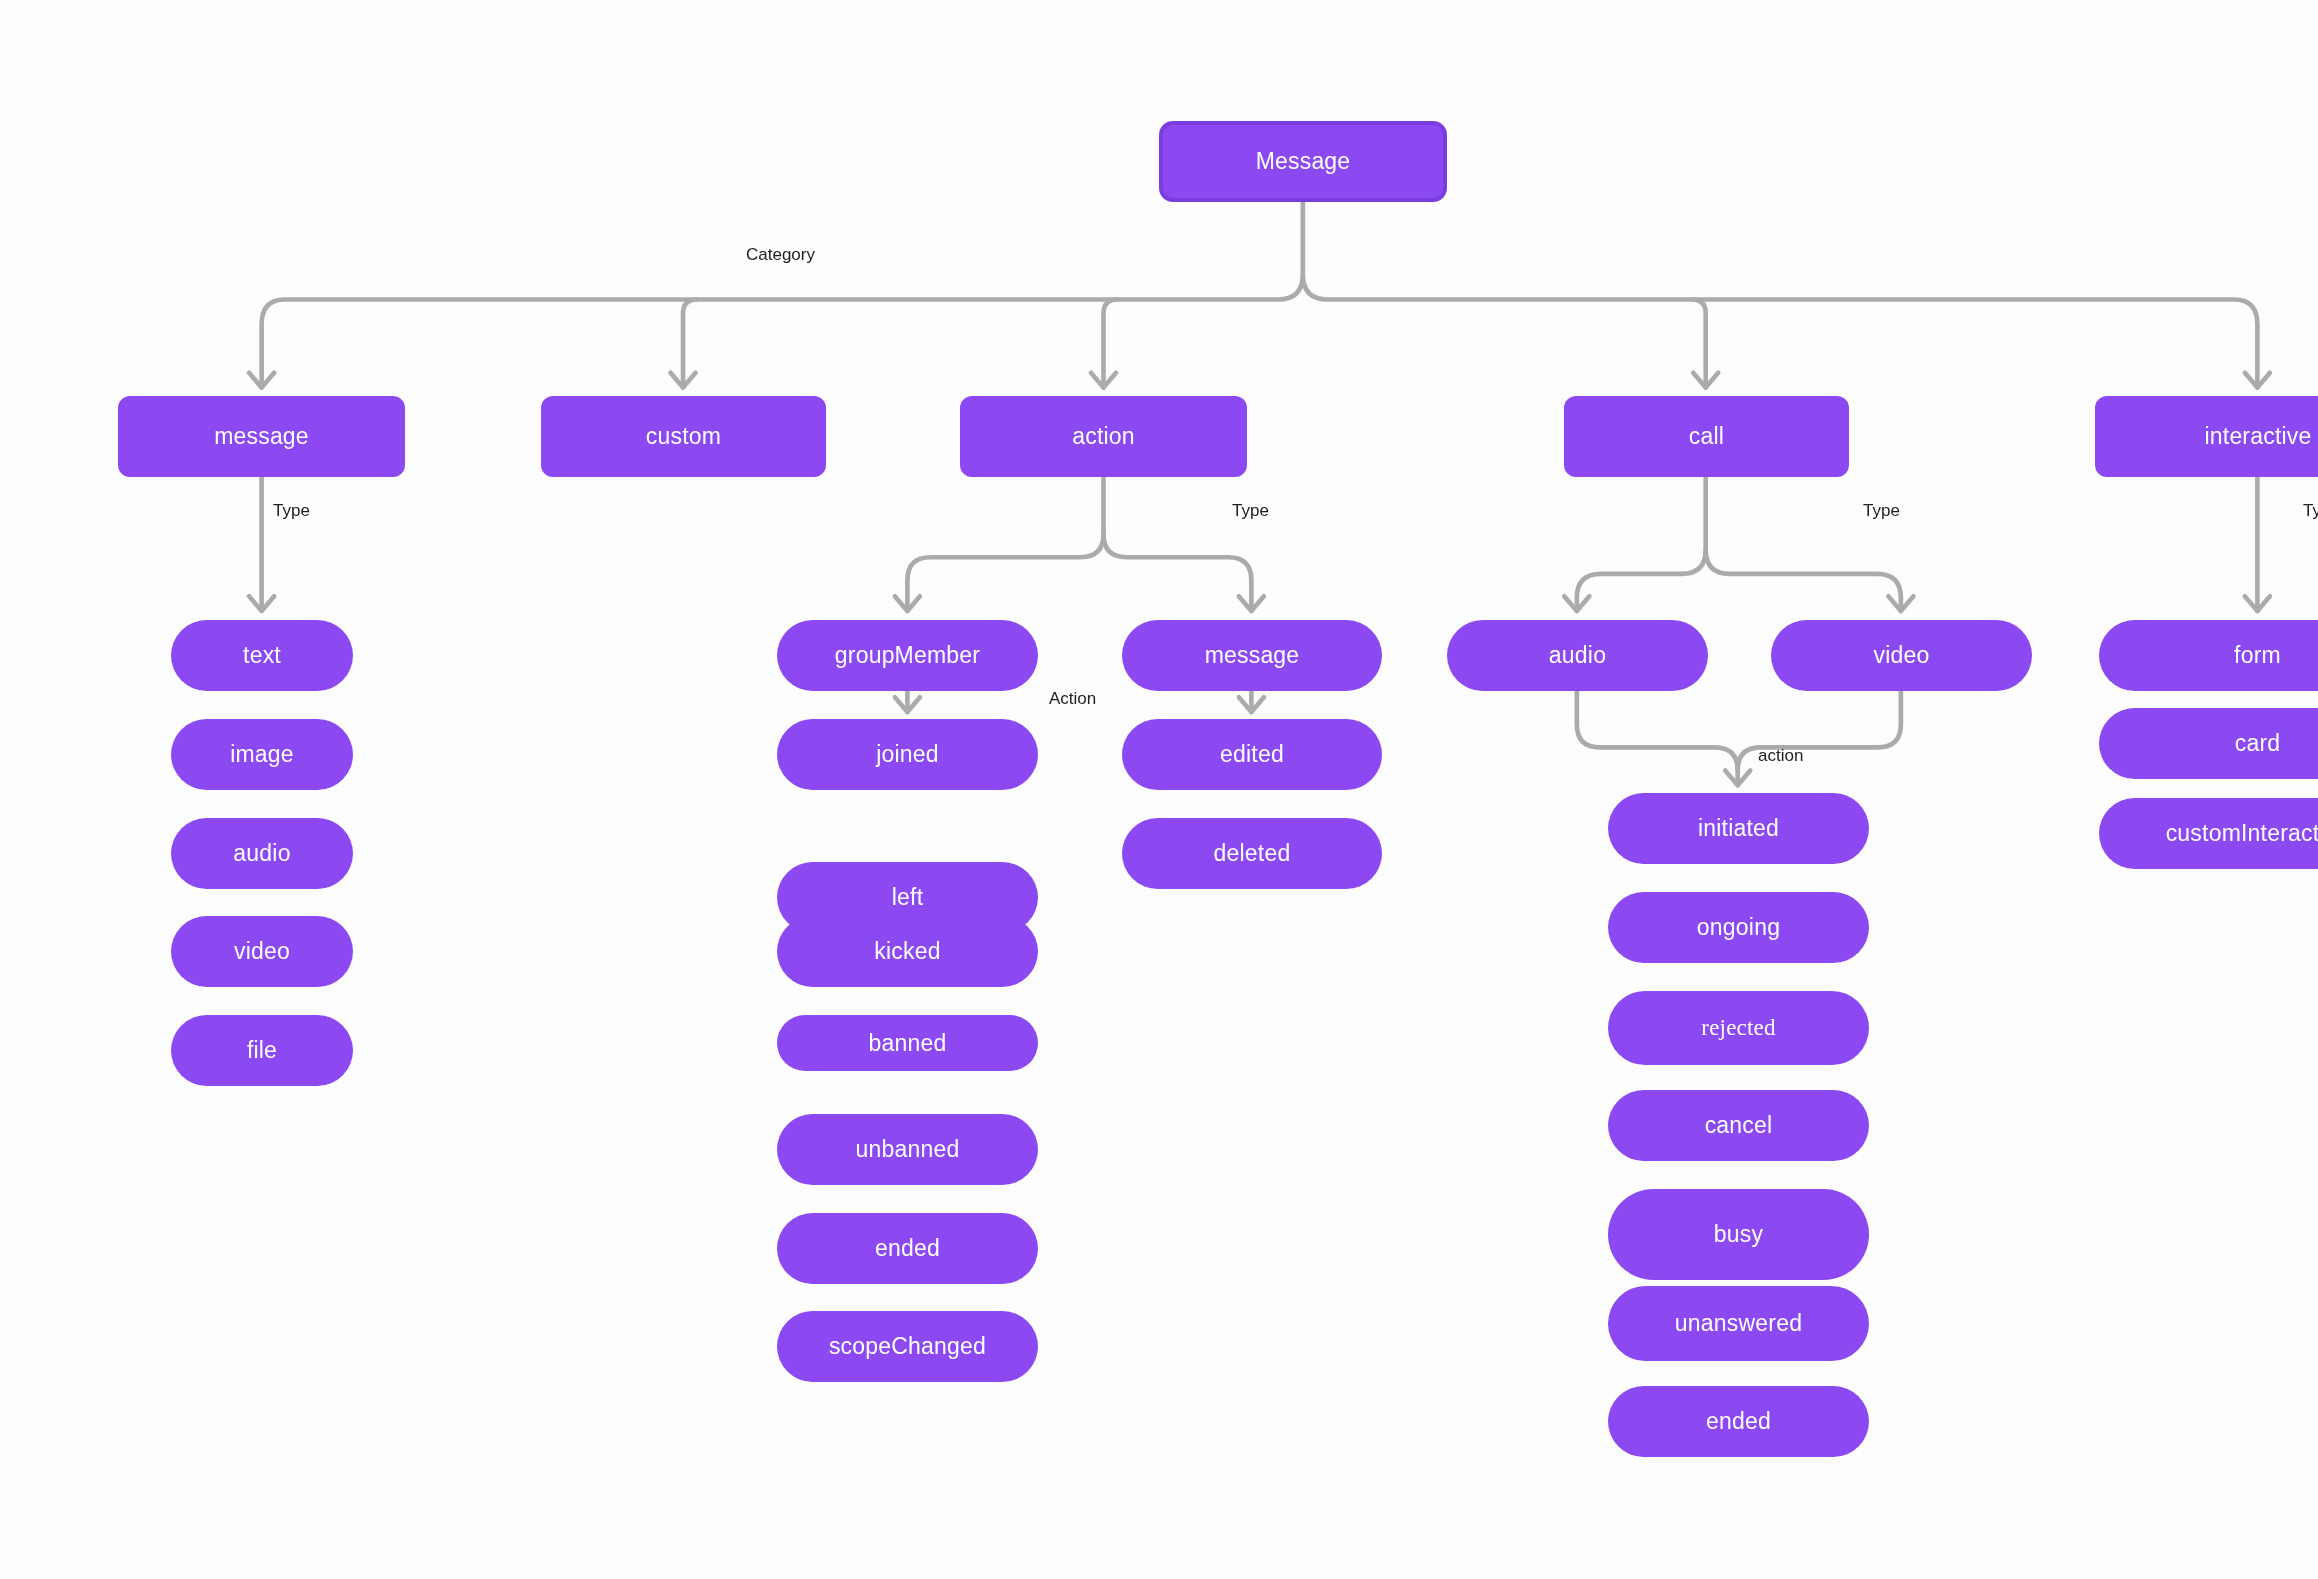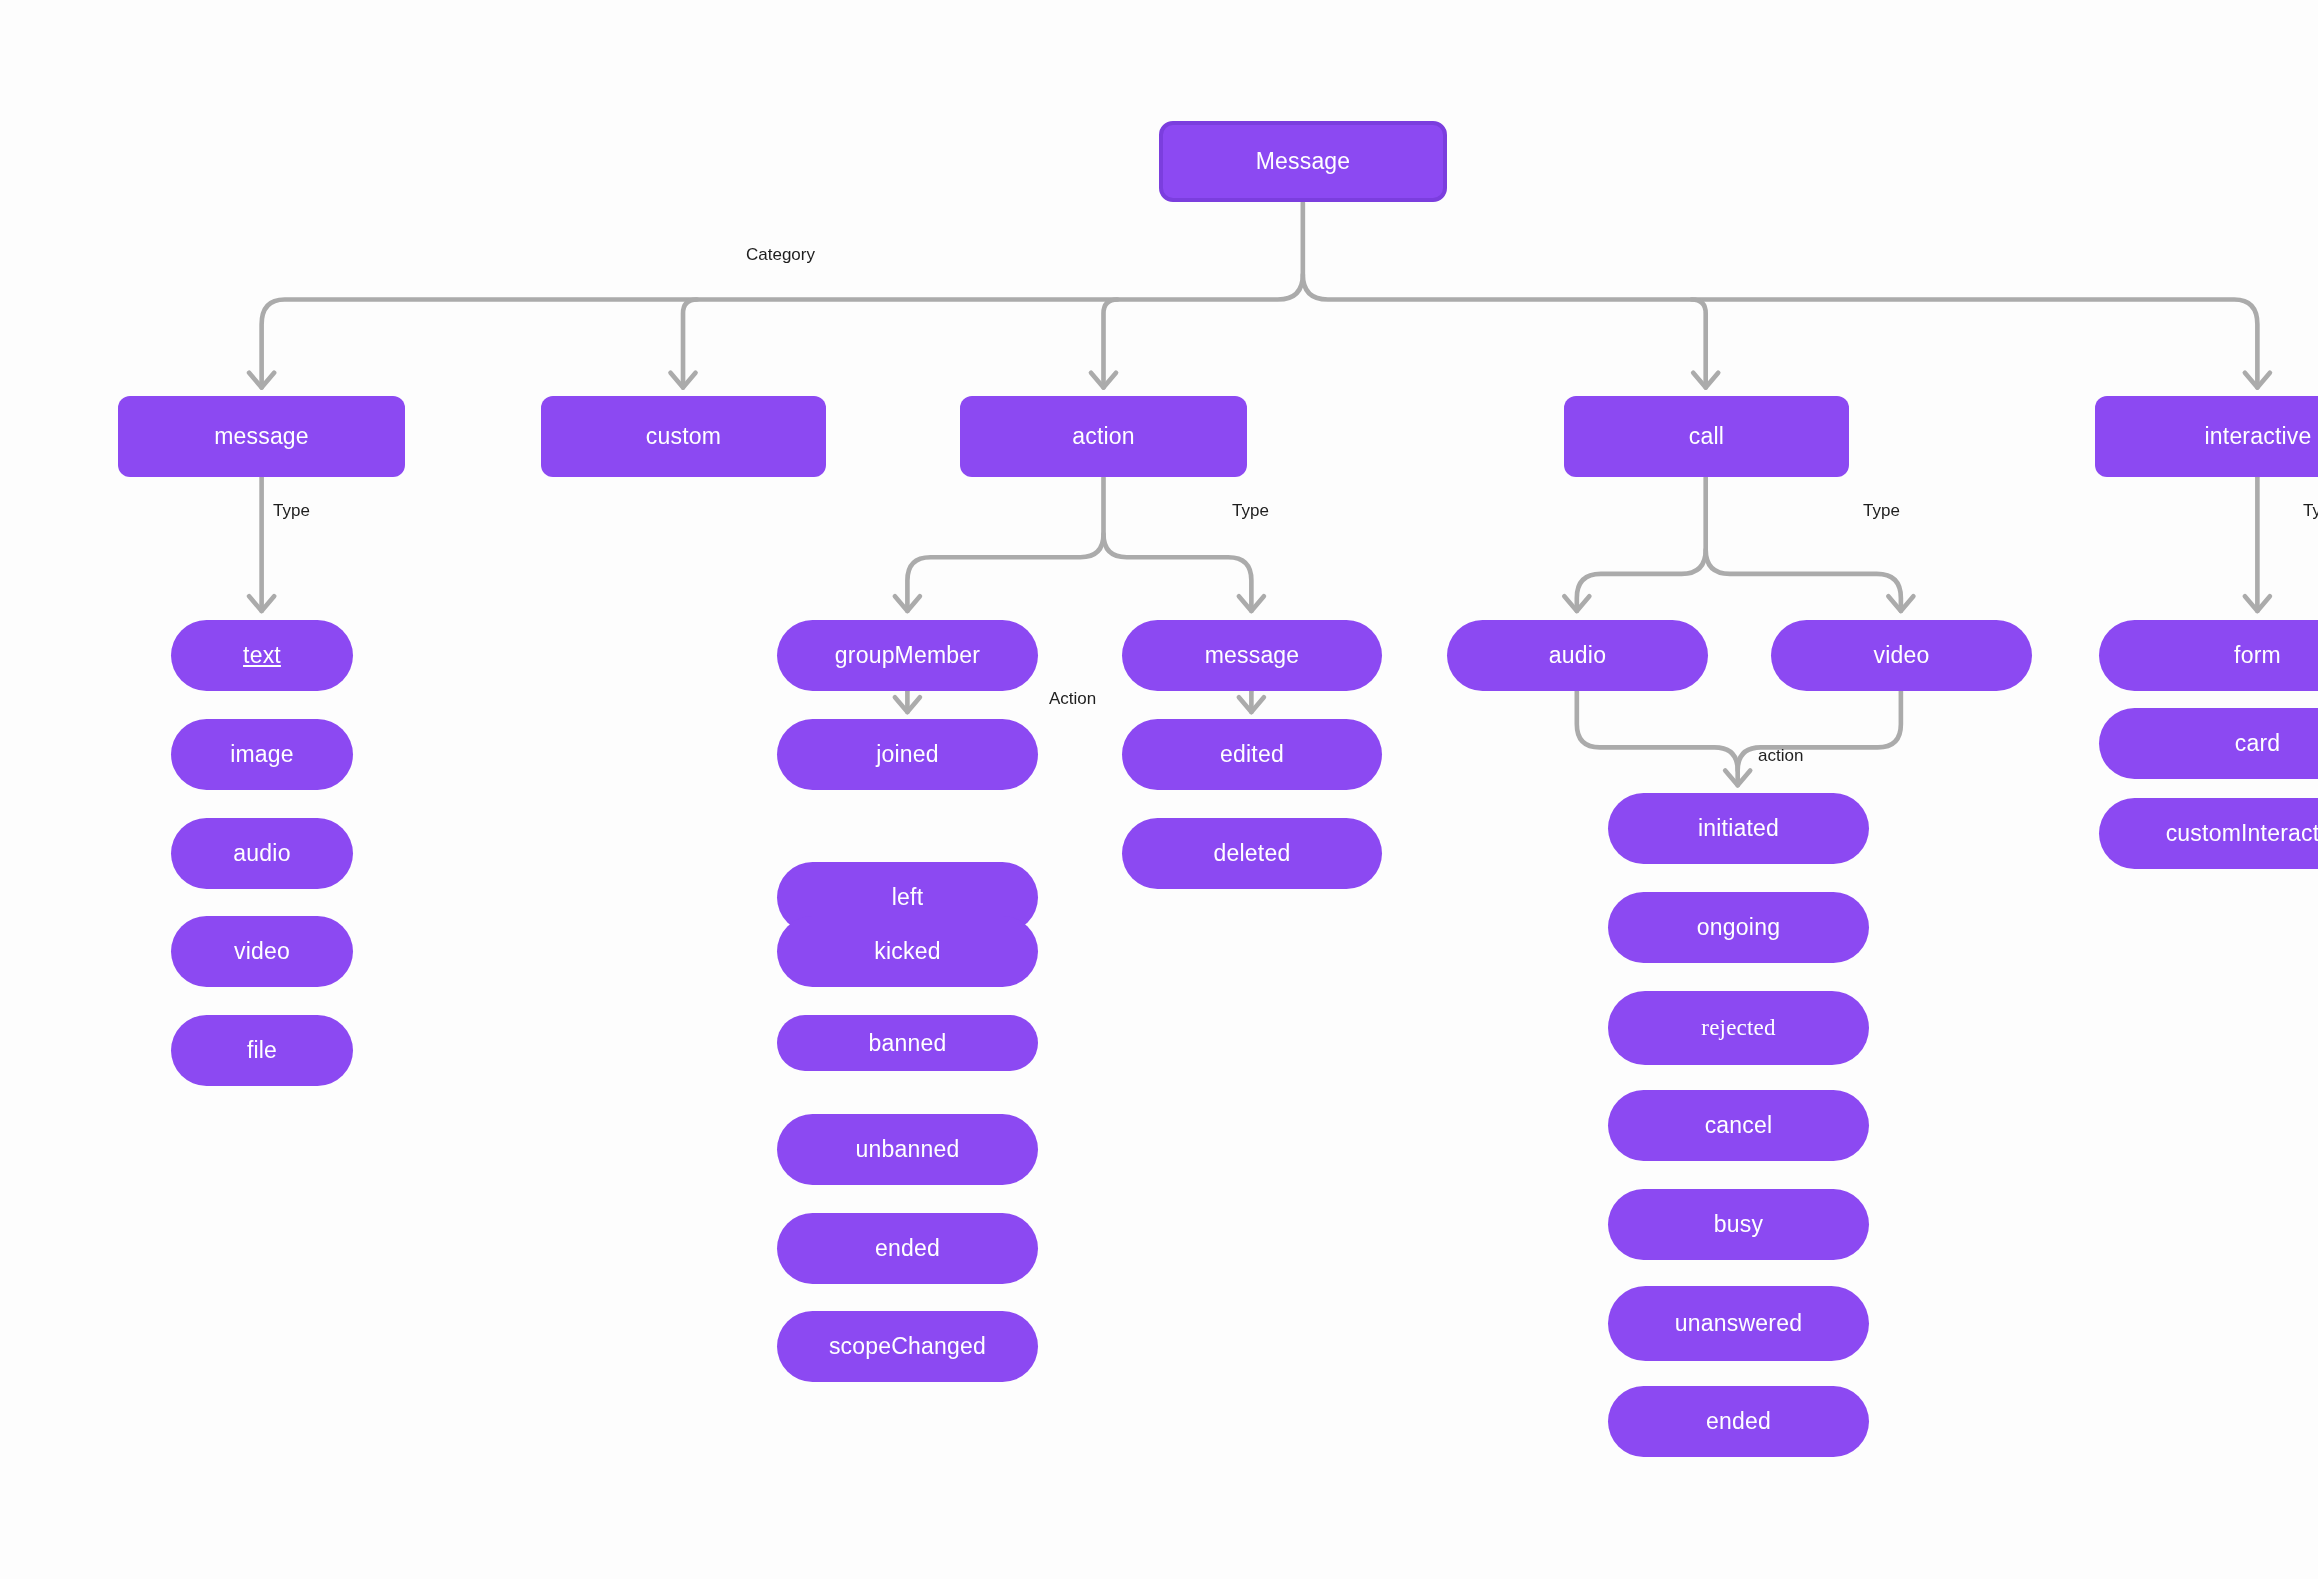--- a/index.html
+++ b/index.html
@@ -115,21 +115,21 @@
   <div class="edge-label" style="left:1758px;top:746px;">action</div>
 
   <div class="node box root" style="left:1159px;top:121px;width:288px;height:81px;">Message</div>
 
   <div class="node box" style="left:118px;top:396px;width:287px;height:81px;">message</div>
   <div class="node box" style="left:541px;top:396px;width:285px;height:81px;">custom</div>
   <div class="node box" style="left:960px;top:396px;width:287px;height:81px;">action</div>
   <div class="node box" style="left:1564px;top:396px;width:285px;height:81px;">call</div>
   <div class="node box" style="left:2095px;top:396px;width:326px;height:81px;">interactive</div>
 
-  <div class="node pill" style="left:171px;top:620px;width:182px;height:71px;text-decoration:underline;">text</div>
+  <div class="node pill" style="left:171px;top:620px;width:182px;height:71px;">text</div>
   <div class="node pill" style="left:171px;top:719px;width:182px;height:71px;">image</div>
   <div class="node pill" style="left:171px;top:818px;width:182px;height:71px;">audio</div>
   <div class="node pill" style="left:171px;top:916px;width:182px;height:71px;">video</div>
   <div class="node pill" style="left:171px;top:1015px;width:182px;height:71px;">file</div>
 
   <div class="node pill" style="left:777px;top:620px;width:261px;height:71px;">groupMember</div>
   <div class="node pill" style="left:1122px;top:620px;width:260px;height:71px;">message</div>
 
   <div class="node pill" style="left:777px;top:719px;width:261px;height:71px;">joined</div>
   <div class="node pill" style="left:777px;top:818px;width:261px;height:71px;margin-top:44px;">left</div>
@@ -142,21 +142,21 @@
   <div class="node pill" style="left:1122px;top:719px;width:260px;height:71px;">edited</div>
   <div class="node pill" style="left:1122px;top:818px;width:260px;height:71px;">deleted</div>
 
   <div class="node pill" style="left:1447px;top:620px;width:261px;height:71px;">audio</div>
   <div class="node pill" style="left:1771px;top:620px;width:261px;height:71px;">video</div>
 
   <div class="node pill" style="left:1608px;top:793px;width:261px;height:71px;">initiated</div>
   <div class="node pill" style="left:1608px;top:892px;width:261px;height:71px;">ongoing</div>
   <div class="node pill" style="left:1608px;top:991px;width:261px;height:74px;font-family:Liberation Serif, serif;">rejected</div>
   <div class="node pill" style="left:1608px;top:1090px;width:261px;height:71px;">cancel</div>
-  <div class="node pill" style="left:1608px;top:1189px;width:261px;height:71px;">busy</div>
+  <div class="node pill" style="left:1608px;top:1189px;width:261px;height:91px;">busy</div>
   <div class="node pill" style="left:1608px;top:1286px;width:261px;height:75px;">unanswered</div>
   <div class="node pill" style="left:1608px;top:1386px;width:261px;height:71px;">ended</div>
 
   <div class="node pill" style="left:2099px;top:620px;width:317px;height:71px;">form</div>
   <div class="node pill" style="left:2099px;top:708px;width:317px;height:71px;">card</div>
   <div class="node pill" style="left:2099px;top:798px;width:317px;height:71px;">customInteractive</div>
 
 </div>
 
 

